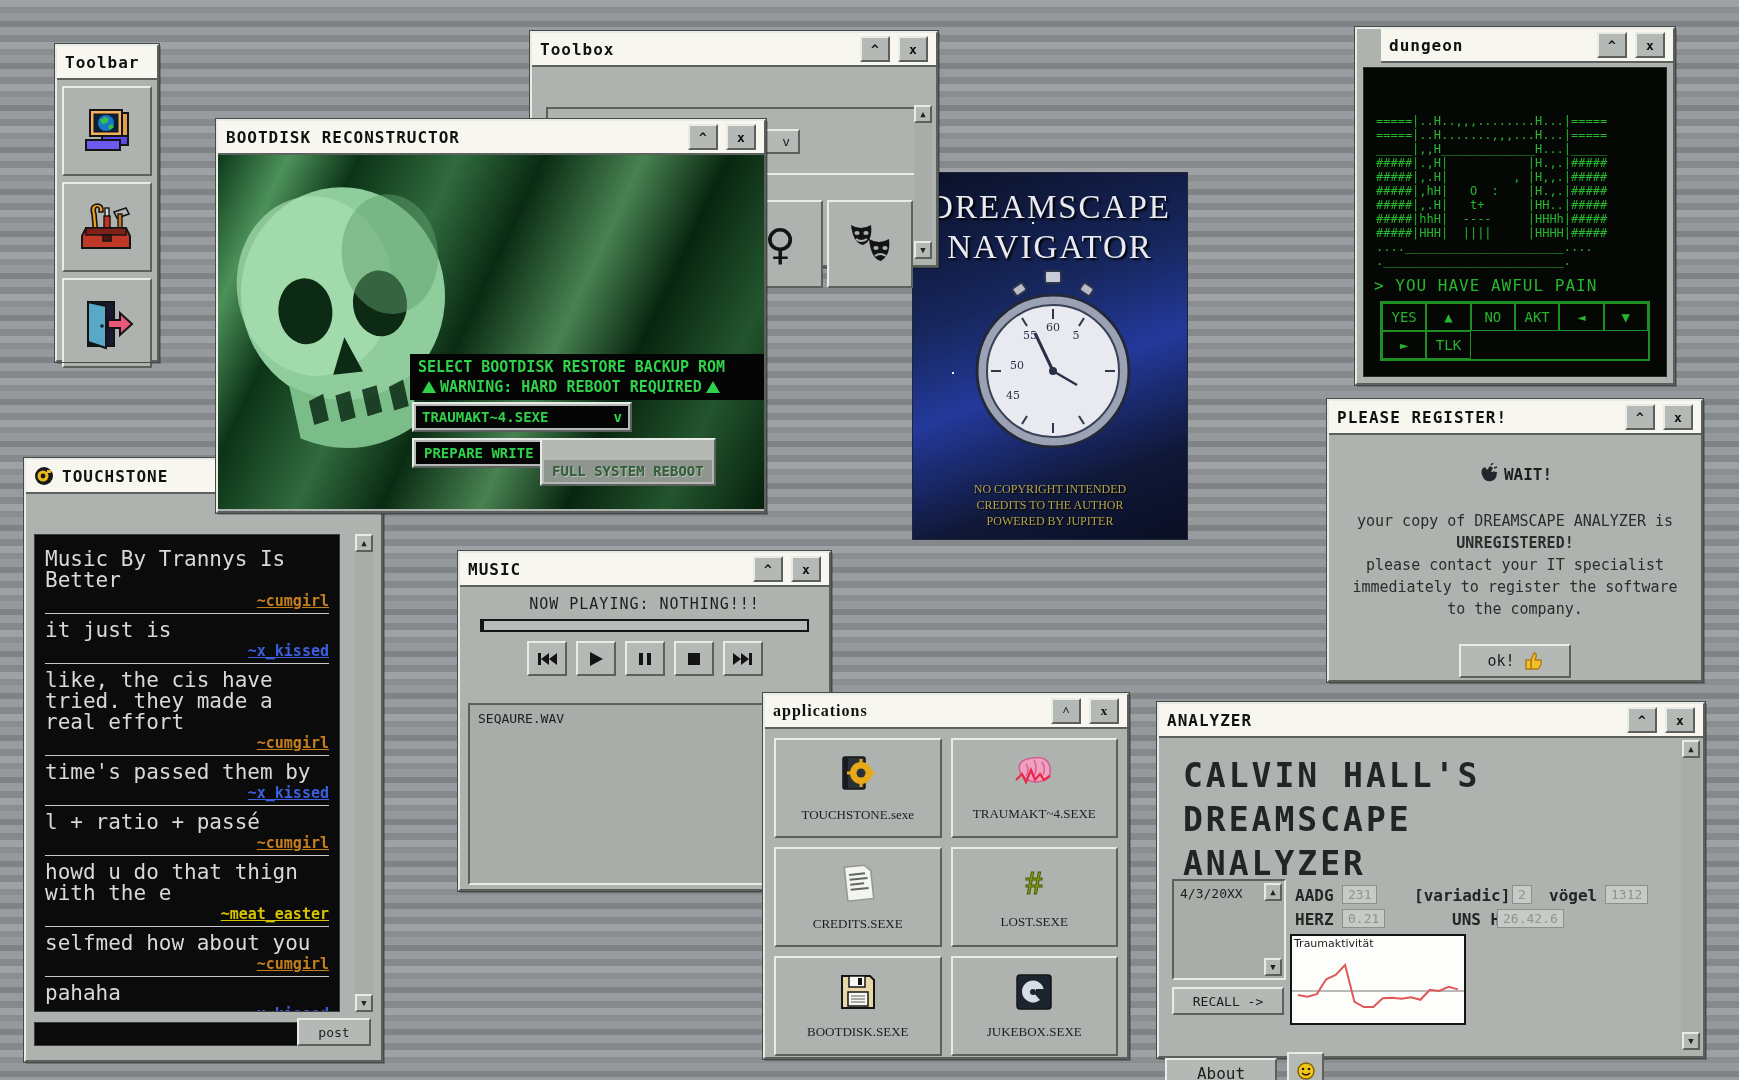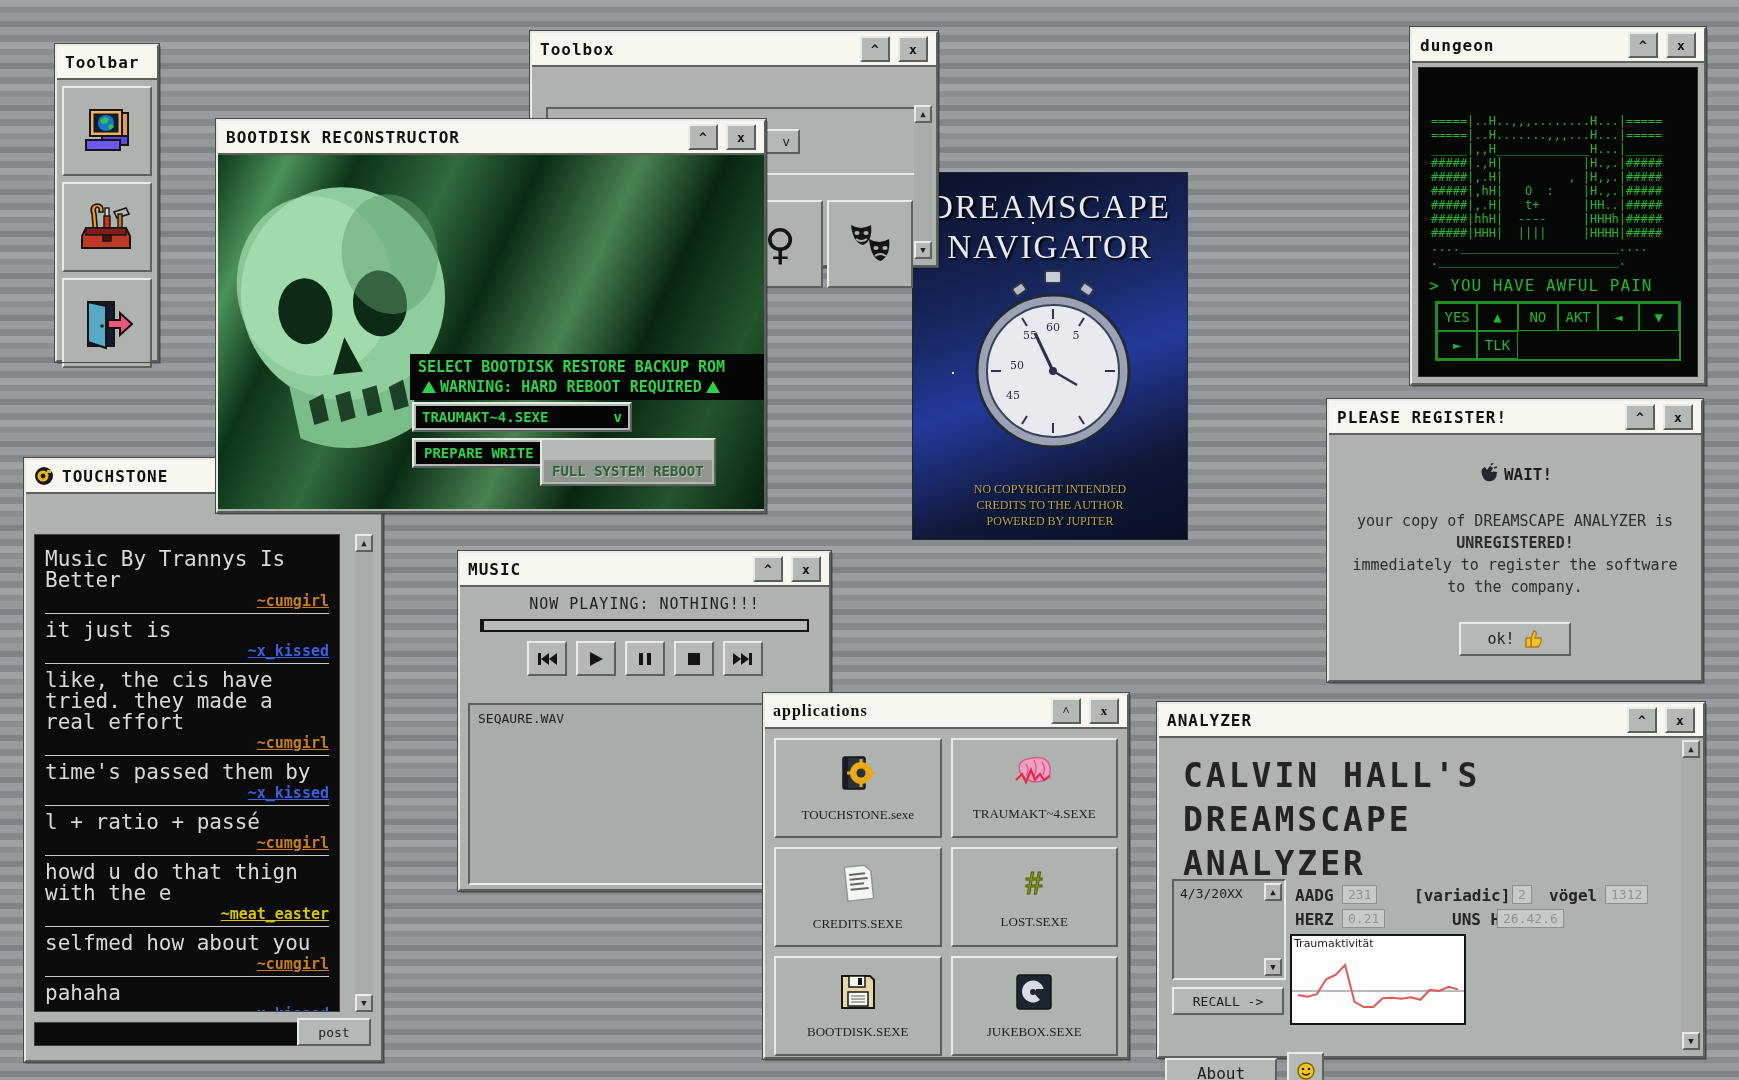--- a/index.html
+++ b/index.html
@@ -287,21 +287,21 @@
     <line x1="80" y1="102" x2="62" y2="64" stroke="#2a3046" stroke-width="3"></line>
     <line x1="80" y1="102" x2="104" y2="116" stroke="#2a3046" stroke-width="2.4"></line>
   </svg>
   <div class="nav-footer">
       <div>NO COPYRIGHT INTENDED</div>
       <div>CREDITS TO THE AUTHOR</div>
       <div>POWERED BY JUPITER</div>
     </div>
 </div>
 
-<div class="win" style="left:1410px;top:27px;width:292px;height:354px;">
+<div class="win" style="left:1355px;top:27px;width:292px;height:354px;padding-left:24px;">
   <div class="titlebar">
     <span class="title">dungeon</span>
     <span class="tbsp"></span>
     <span class="tbbtn">^</span>
     <span class="tbbtn">x</span>
   </div>
   <div class="dg-term">
     <pre class="dg-ascii">=====|..H..,,,........H...|=====
 =====|..H.......,,,...H...|=====
 _____|,,H_____________H...|_____
@@ -336,20 +336,21 @@
   </div>
   <div class="reg-body">
     <div class="reg-head">
       <svg width="20" height="20" viewBox="0 0 20 20" style="vertical-align:-3px;margin-right:6px;">
         <path d="M4 12 q-2 -6 3 -8 l2 3 3 -4 3 2 -2 4 5 0 q2 4 -2 8 q-6 3 -10 -1 z" fill="#23262a"></path>
         <path d="M13 2 l2 -2 M16 5 l3 -1 M15 9 l4 1" stroke="#23262a" stroke-width="1.6"></path>
       </svg><span>WAIT!</span>
     </div>
     <div class="reg-line">your copy of DREAMSCAPE ANALYZER is</div>
     <div class="reg-line" style="font-weight:bold;">UNREGISTERED!</div>
+    <div class="reg-line">please contact your IT specialist</div>
     <div class="reg-line">immediately to register the software</div>
     <div class="reg-line">to the company.</div>
     <div class="reg-ok bevel-out">
       <span>ok!</span>
       <svg width="20" height="20" viewBox="0 0 20 20">
         <path d="M8 9 l3 -7 q3 0 2 4 l-1 3 6 0 q1 5 -3 9 l-7 0 z" fill="#f2c028" stroke="#b07818" stroke-width="1.4"></path>
         <rect x="3" y="9" width="5" height="9" fill="#f2c028" stroke="#b07818" stroke-width="1.4"></rect>
       </svg>
     </div>
   </div>

